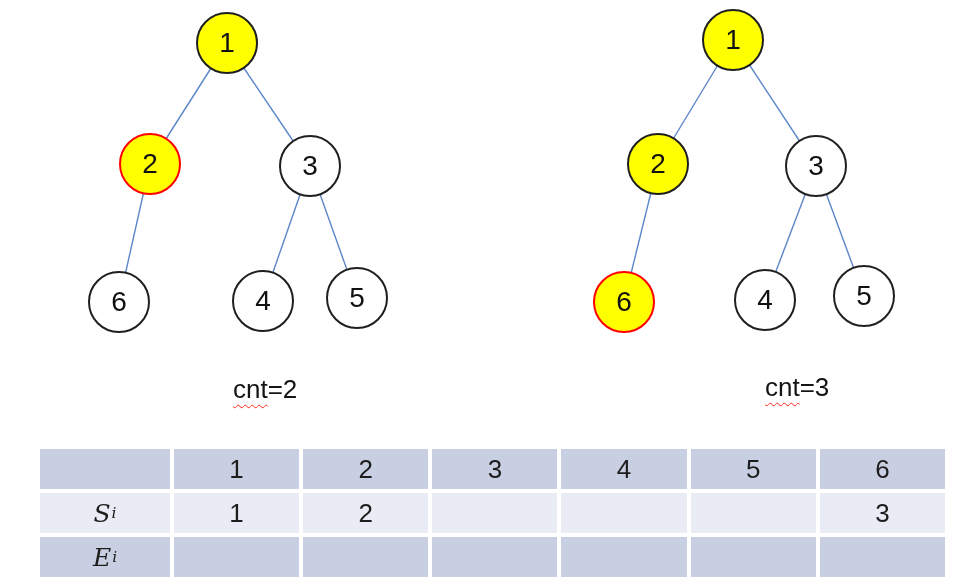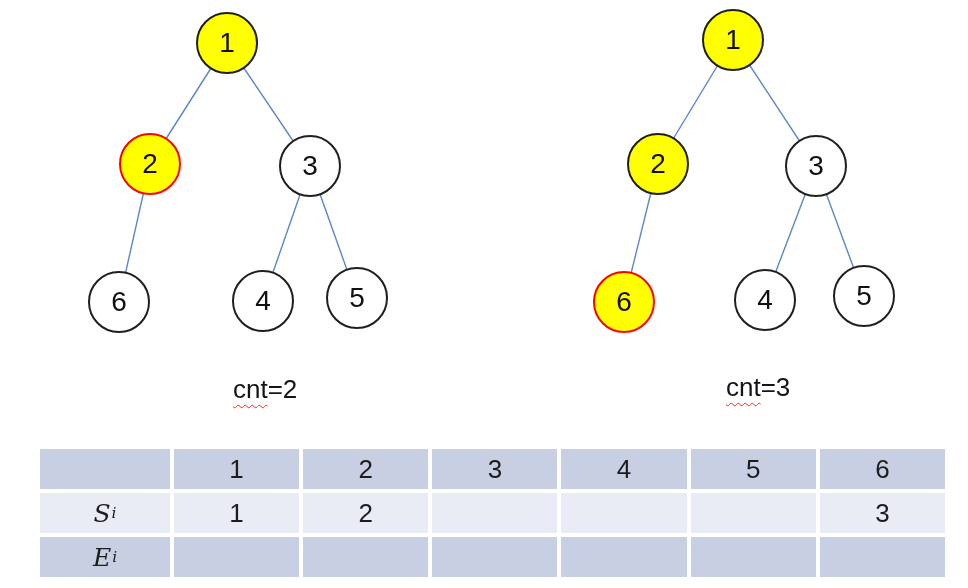--- a/index.html
+++ b/index.html
@@ -67,21 +67,21 @@
 
   <div class="node yellow" style="left:702px;top:9px;">1</div>
   <div class="node yellow" style="left:627px;top:133px;">2</div>
   <div class="node" style="left:785px;top:135px;">3</div>
   <div class="node yellow red-border" style="left:593px;top:271px;">6</div>
   <div class="node" style="left:734px;top:269px;">4</div>
   <div class="node" style="left:833px;top:265px;">5</div>
 
   <div class="cnt" style="left:199px;top:374px;margin-left:34px;"><span class="wavy">cnt</span><span>=2</span></div>
 
-  <div class="cnt" style="left:726px;top:372px;"><span class="wavy">cnt</span><span>=3</span></div>
+  <div class="cnt" style="left:765px;top:372px;"><span class="wavy">cnt</span><span>=3</span></div>
 
   <div class="dp-table">
 
     <div class="cell band-dark"></div>
     <div class="cell band-dark">1</div>
     <div class="cell band-dark">2</div>
     <div class="cell band-dark">3</div>
     <div class="cell band-dark">4</div>
     <div class="cell band-dark">5</div>
     <div class="cell band-dark">6</div>

